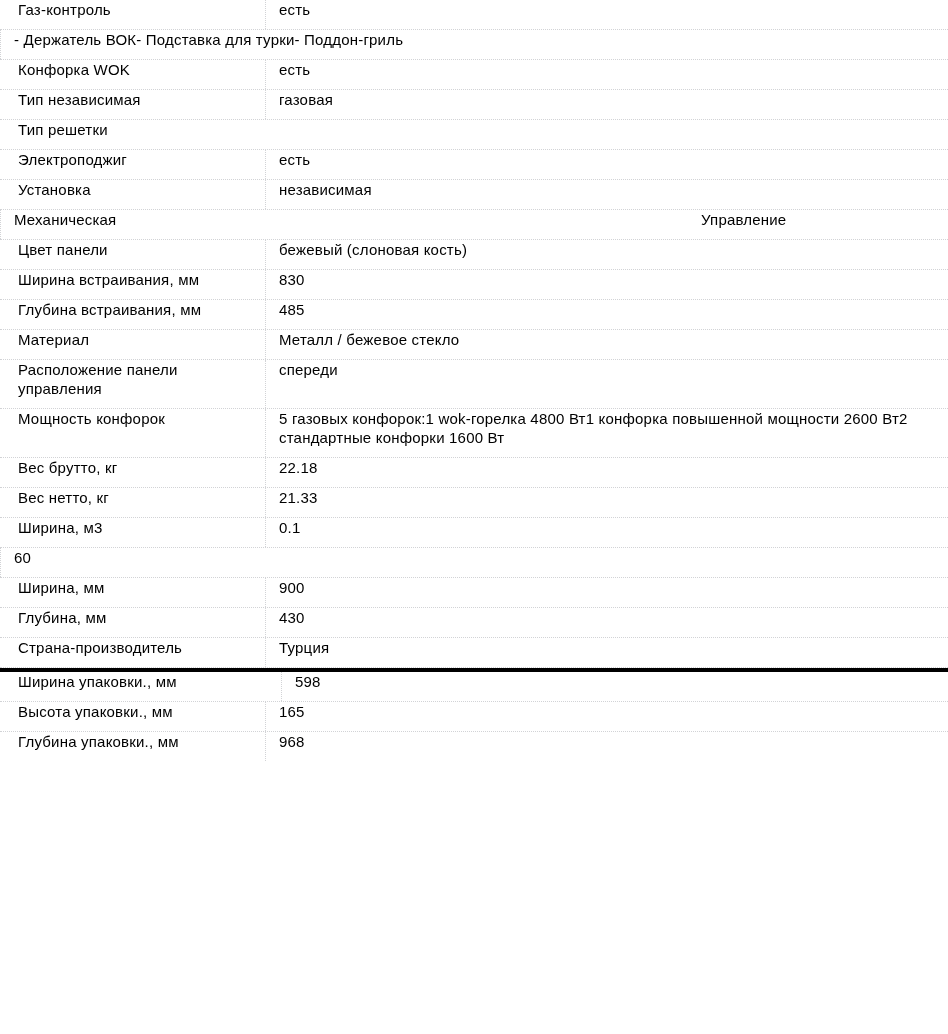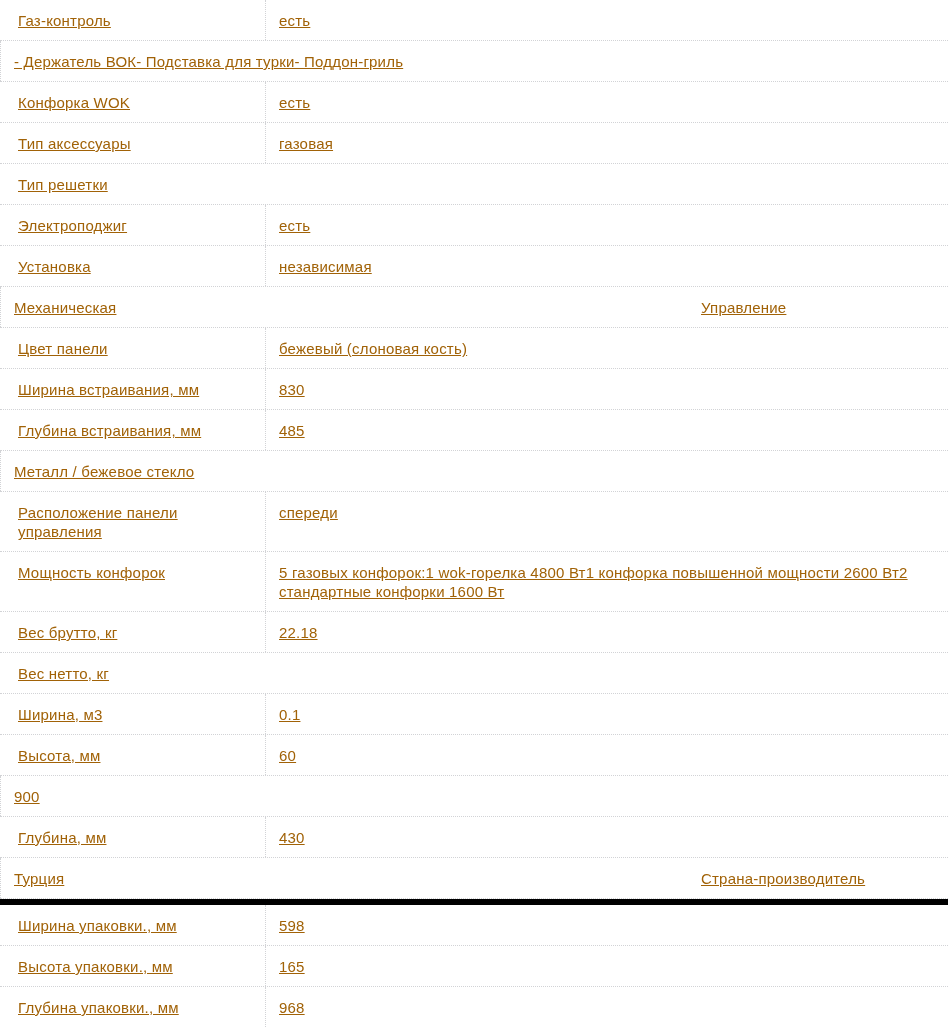--- a/index.html
+++ b/index.html
@@ -11,33 +11,33 @@
   .spec-table {
     width: 948px;
     overflow: hidden;
   }
   .row {
     display: flex;
     align-items: stretch;
     border-bottom: 1px dotted #d2d3d6;
   }
   .row.section-start {
-    border-top: 6px solid #000000;
+    border-top: 4px solid #000000;
+    gap: 16px;
   }
   .row:last-child {
     border-bottom: none;
   }
   .cell {
     font-size: 15px;
     line-height: 19px;
     letter-spacing: 0.2px;
-    color: #a16207;
-    padding-top: 11px;
+    color: #000000;
+    padding-top: 0;
     padding-bottom: 10px;
-    text-decoration: underline;
   }
   .cell.label {
     width: 265px;
     min-width: 265px;
     padding-left: 18px;
     padding-right: 30px;
   }
   .cell.value {
     flex: 1;
     border-left: 1px dotted #d2d3d6;
@@ -57,21 +57,21 @@
   <div class="row">
     <div class="cell value">- Держатель ВОК- Подставка для турки- Поддон-гриль</div>
   </div>
 
   <div class="row">
     <div class="cell label">Конфорка WOK</div>
     <div class="cell value">есть</div>
   </div>
 
   <div class="row">
-    <div class="cell label">Тип аксессуары</div>
+    <div class="cell label">Тип независимая</div>
     <div class="cell value">газовая</div>
   </div>
 
   <div class="row">
     <div class="cell label">Тип решетки</div>
   </div>
 
   <div class="row">
     <div class="cell label">Электроподжиг</div>
     <div class="cell value">есть</div>
@@ -97,64 +97,66 @@
     <div class="cell label">Ширина встраивания, мм</div>
     <div class="cell value">830</div>
   </div>
 
   <div class="row">
     <div class="cell label">Глубина встраивания, мм</div>
     <div class="cell value">485</div>
   </div>
 
   <div class="row">
+    <div class="cell label">Материал</div>
     <div class="cell value">Металл / бежевое стекло</div>
   </div>
 
   <div class="row">
     <div class="cell label">Расположение панели управления</div>
     <div class="cell value">спереди</div>
   </div>
 
   <div class="row">
     <div class="cell label">Мощность конфорок</div>
     <div class="cell value">5 газовых конфорок:1 wok-горелка 4800 Вт1 конфорка повышенной мощности 2600 Вт2 стандартные конфорки 1600 Вт</div>
   </div>
 
   <div class="row">
     <div class="cell label">Вес брутто, кг</div>
     <div class="cell value">22.18</div>
   </div>
 
   <div class="row">
     <div class="cell label">Вес нетто, кг</div>
+    <div class="cell value">21.33</div>
   </div>
 
   <div class="row">
     <div class="cell label">Ширина, м3</div>
     <div class="cell value">0.1</div>
   </div>
 
   <div class="row">
-    <div class="cell label">Высота, мм</div>
     <div class="cell value">60</div>
   </div>
 
   <div class="row">
+    <div class="cell label">Ширина, мм</div>
     <div class="cell value">900</div>
   </div>
 
   <div class="row">
     <div class="cell label">Глубина, мм</div>
     <div class="cell value">430</div>
   </div>
 
   <div class="row">
+    <div class="cell label">Страна-производитель</div>
     <div class="cell value">Турция</div>
-    <div class="cell label">Страна-производитель</div>
   </div>
 
   <div class="row section-start">
     <div class="cell label">Ширина упаковки., мм</div>
     <div class="cell value">598</div>
   </div>
 
   <div class="row">
     <div class="cell label">Высота упаковки., мм</div>
     <div class="cell value">165</div>

